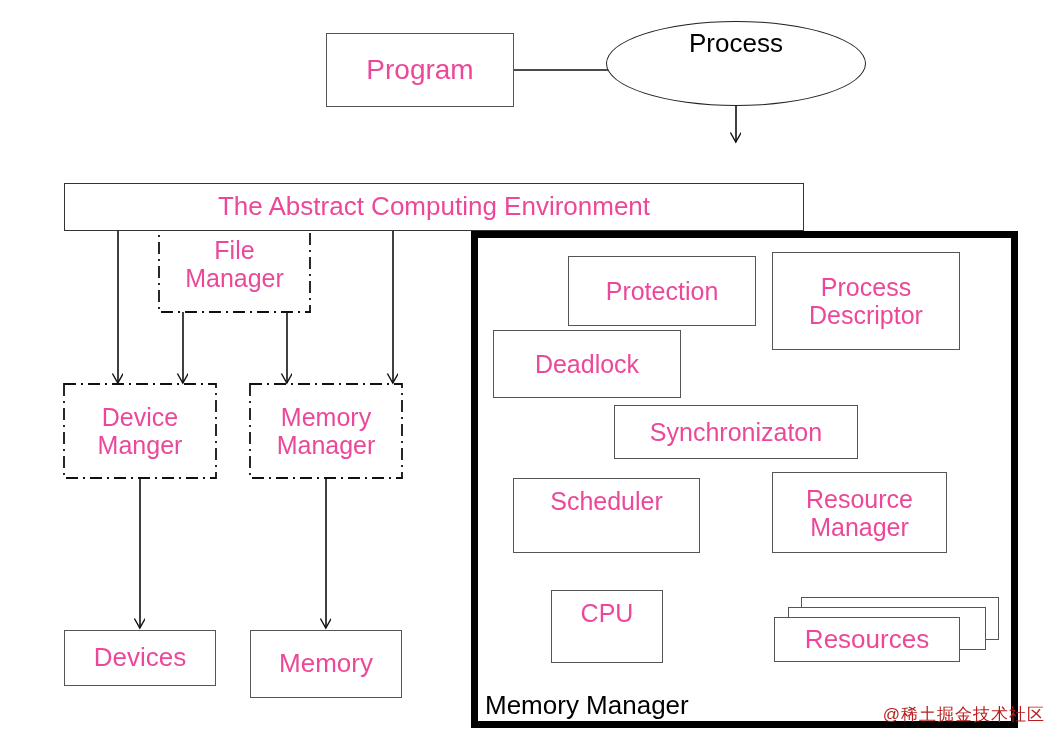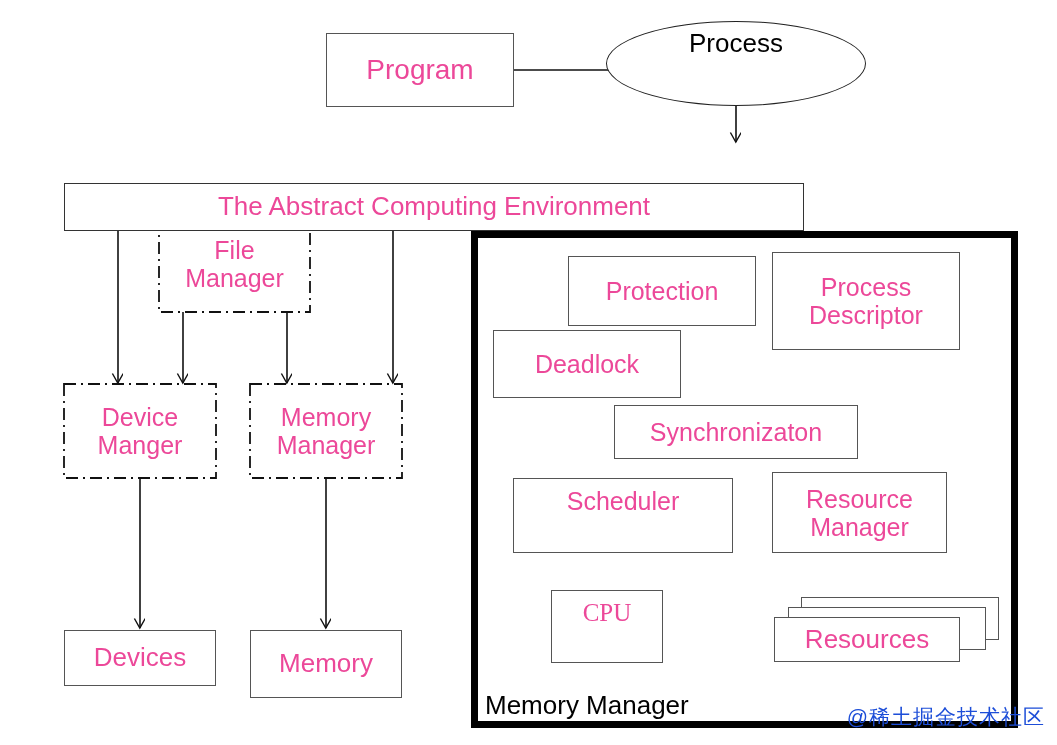--- a/index.html
+++ b/index.html
@@ -69,22 +69,22 @@
     pointer-events: none;
   }
   .stack-layer {
     position: absolute;
     box-sizing: border-box;
     border: 1px solid #555555;
     background: #ffffff;
   }
   .watermark {
     position: absolute;
-    color: #1d4ed8;
-    font-size: 21px;
+    color: #b91c1c;
+    font-size: 17px;
     letter-spacing: 1px;
     user-select: none;
     white-space: nowrap;
   }
   .t28 { font-size: 28px; }
   .t26 { font-size: 26px; }
   .t25 { font-size: 25px; }
 </style>
 </head>
 <body>
@@ -178,25 +178,25 @@
   </div>
 
   <div class="node box t25" style="left:493px; top:330px; width:188px; height:68px;">
     <span>Deadlock</span>
   </div>
 
   <div class="node box t25" style="left:614px; top:405px; width:244px; height:54px;">
     <span>Synchronizaton</span>
   </div>
 
-  <div class="node box t25" style="left:513px; top:478px; width:220px; height:75px; align-items:flex-start; padding-top:8px;">
+  <div class="node box t25" style="left:513px; top:478px; width:187px; height:75px; align-items:flex-start; padding-top:8px;">
     <span>Scheduler</span>
   </div>
 
-  <div class="node box t25" style="left:551px; top:590px; width:112px; height:73px; align-items:flex-start; padding-top:8px;font-family:Liberation Serif, serif;">
+  <div class="node box t25" style="left:551px; top:590px; width:112px; height:73px; align-items:flex-start; padding-top:8px;">
     <span>CPU</span>
   </div>
 
   <div class="node box t25" style="left:772px; top:472px; width:175px; height:81px;">
     <span>Resource
 Manager</span>
   </div>
 
   <div class="stack-layer" style="left:801px; top:597px; width:198px; height:43px;"></div>
   <div class="stack-layer" style="left:788px; top:607px; width:198px; height:43px;"></div>

